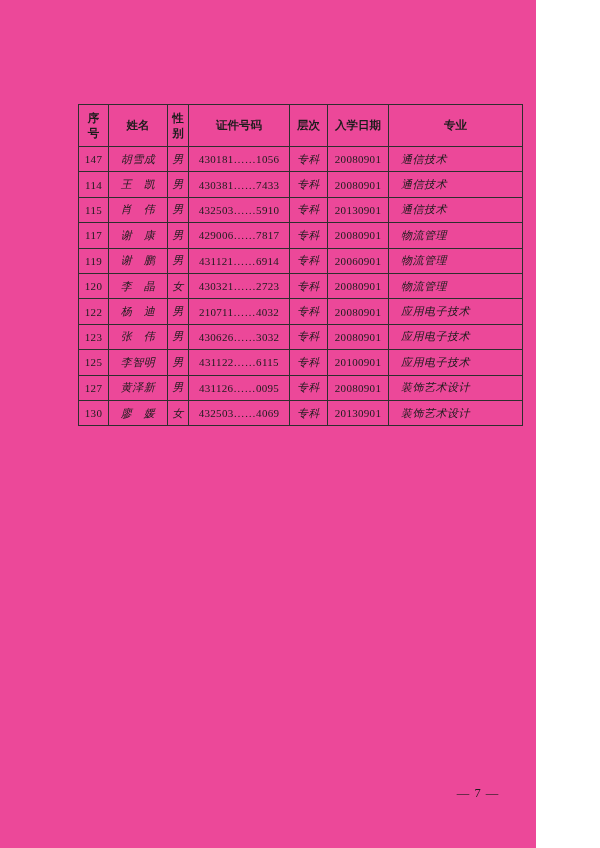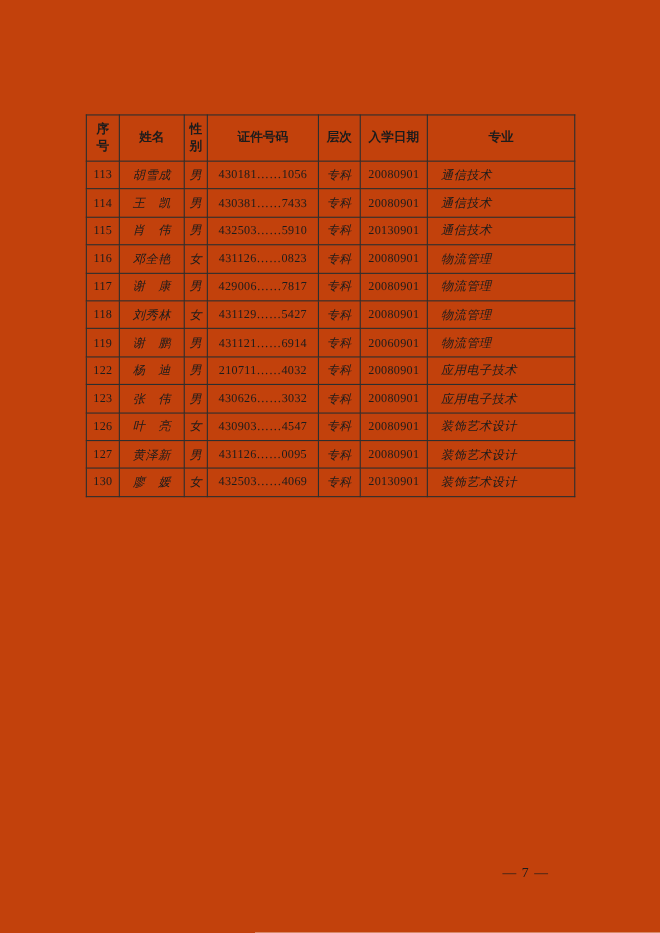--- a/index.html
+++ b/index.html
@@ -2,23 +2,23 @@
 <html><head>
 <meta charset="utf-8">
 <style>
   html, body {
     margin: 0;
     padding: 0;
     background: #ffffff;
   }
   .page {
     position: relative;
-    width: 600px;
+    width: 536px;
     height: 848px;
-    background: #c2410c;
+    background: #ec4899;
     overflow: hidden;
     font-family: "Liberation Serif", "DejaVu Serif", serif;
     color: #1c1c1c;
   }
   table.roster {
     position: absolute;
     left: 78px;
     top: 104px;
     width: 444px;
     border-collapse: collapse;
@@ -93,21 +93,21 @@
           <th>姓名</th>
           <th><span class="narrow">性别</span></th>
           <th>证件号码</th>
           <th>层次</th>
           <th>入学日期</th>
           <th>专业</th>
         </tr>
     </thead>
     <tbody id="table-body">
         <tr>
-          <td>113</td>
+          <td>147</td>
           <td class="cjk">胡雪成</td>
           <td class="cjk">男</td>
           <td>430181……1056</td>
           <td class="cjk">专科</td>
           <td>20080901</td>
           <td class="cjk col-major">通信技术</td>
         </tr>
         <tr>
           <td>114</td>
           <td class="cjk">王　凯</td>
@@ -120,81 +120,72 @@
         <tr>
           <td>115</td>
           <td class="cjk">肖　伟</td>
           <td class="cjk">男</td>
           <td>432503……5910</td>
           <td class="cjk">专科</td>
           <td>20130901</td>
           <td class="cjk col-major">通信技术</td>
         </tr>
         <tr>
-          <td>116</td>
-          <td class="cjk">邓全艳</td>
-          <td class="cjk">女</td>
-          <td>431126……0823</td>
-          <td class="cjk">专科</td>
-          <td>20080901</td>
-          <td class="cjk col-major">物流管理</td>
-        </tr>
-        <tr>
           <td>117</td>
           <td class="cjk">谢　康</td>
           <td class="cjk">男</td>
           <td>429006……7817</td>
           <td class="cjk">专科</td>
           <td>20080901</td>
           <td class="cjk col-major">物流管理</td>
         </tr>
         <tr>
-          <td>118</td>
-          <td class="cjk">刘秀林</td>
-          <td class="cjk">女</td>
-          <td>431129……5427</td>
-          <td class="cjk">专科</td>
-          <td>20080901</td>
-          <td class="cjk col-major">物流管理</td>
-        </tr>
-        <tr>
           <td>119</td>
           <td class="cjk">谢　鹏</td>
           <td class="cjk">男</td>
           <td>431121……6914</td>
           <td class="cjk">专科</td>
           <td>20060901</td>
           <td class="cjk col-major">物流管理</td>
         </tr>
         <tr>
+          <td>120</td>
+          <td class="cjk">李　晶</td>
+          <td class="cjk">女</td>
+          <td>430321……2723</td>
+          <td class="cjk">专科</td>
+          <td>20080901</td>
+          <td class="cjk col-major">物流管理</td>
+        </tr>
+        <tr>
           <td>122</td>
           <td class="cjk">杨　迪</td>
           <td class="cjk">男</td>
           <td>210711……4032</td>
           <td class="cjk">专科</td>
           <td>20080901</td>
           <td class="cjk col-major">应用电子技术</td>
         </tr>
         <tr>
           <td>123</td>
           <td class="cjk">张　伟</td>
           <td class="cjk">男</td>
           <td>430626……3032</td>
           <td class="cjk">专科</td>
           <td>20080901</td>
           <td class="cjk col-major">应用电子技术</td>
         </tr>
         <tr>
-          <td>126</td>
-          <td class="cjk">叶　亮</td>
-          <td class="cjk">女</td>
-          <td>430903……4547</td>
-          <td class="cjk">专科</td>
-          <td>20080901</td>
-          <td class="cjk col-major">装饰艺术设计</td>
+          <td>125</td>
+          <td class="cjk">李智明</td>
+          <td class="cjk">男</td>
+          <td>431122……6115</td>
+          <td class="cjk">专科</td>
+          <td>20100901</td>
+          <td class="cjk col-major">应用电子技术</td>
         </tr>
         <tr>
           <td>127</td>
           <td class="cjk">黄泽新</td>
           <td class="cjk">男</td>
           <td>431126……0095</td>
           <td class="cjk">专科</td>
           <td>20080901</td>
           <td class="cjk col-major">装饰艺术设计</td>
         </tr>

